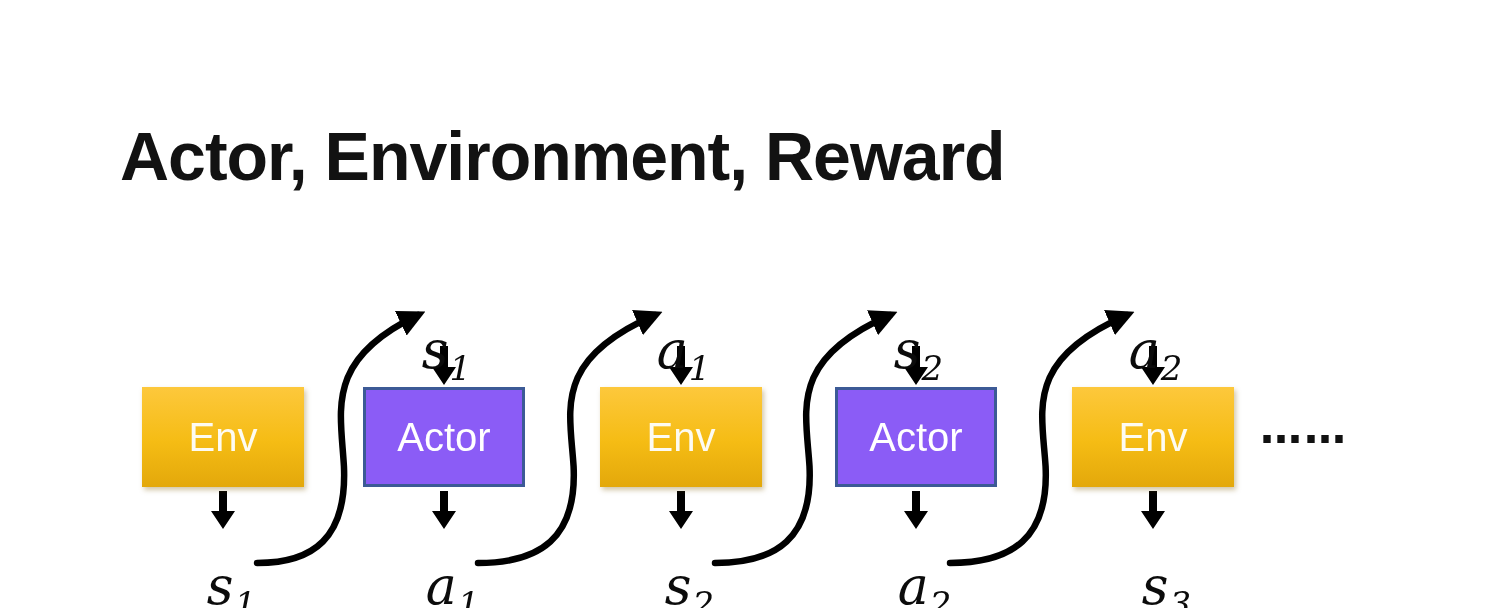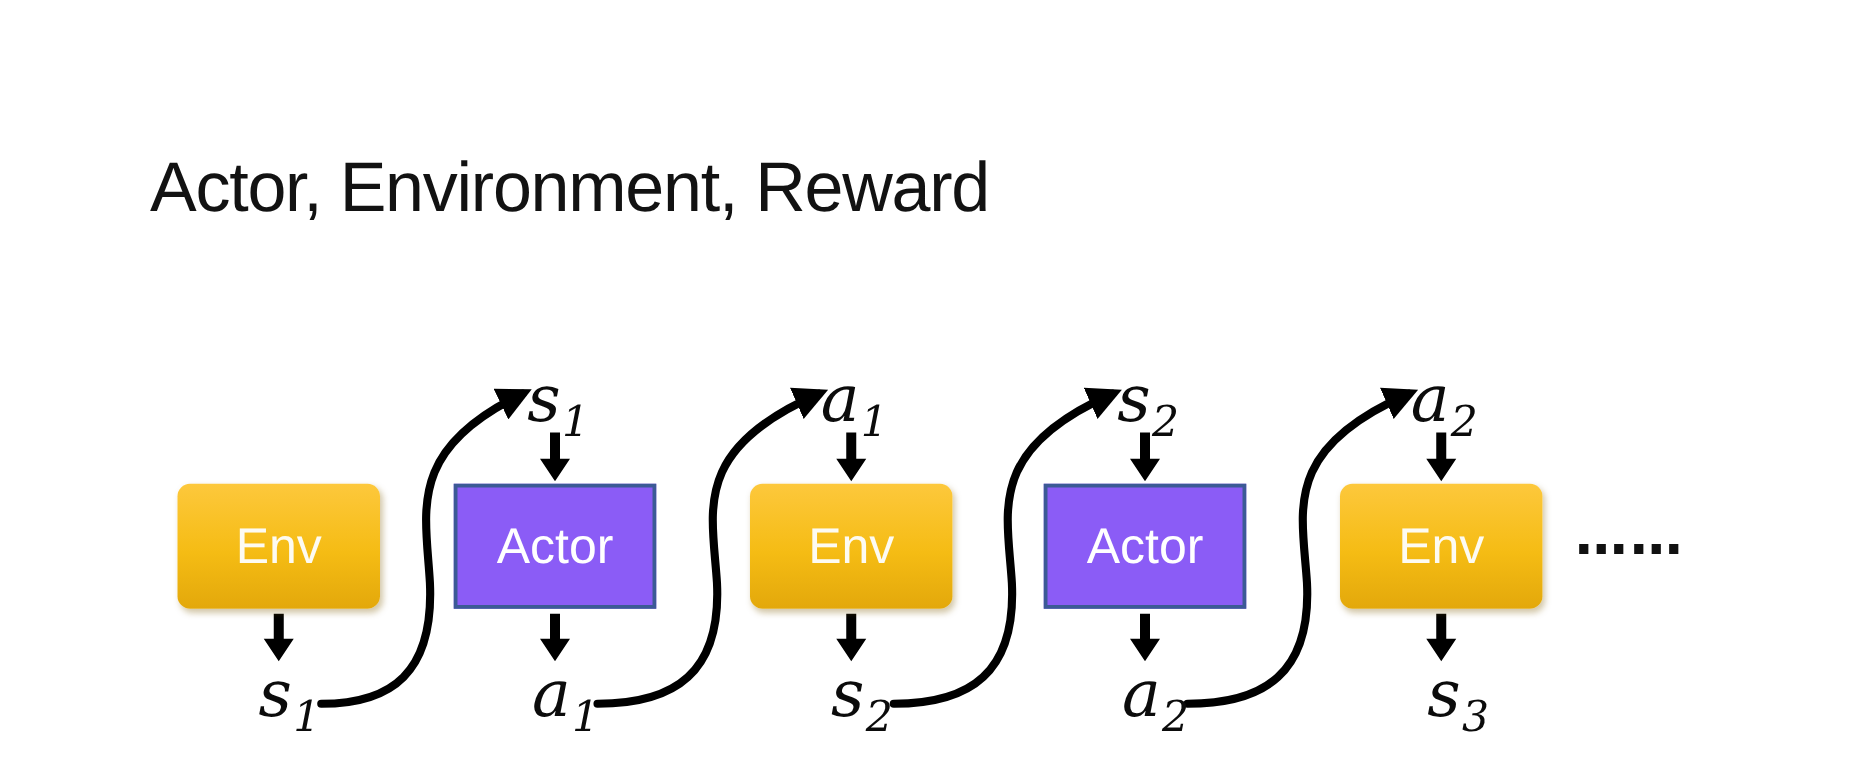--- a/index.html
+++ b/index.html
@@ -8,57 +8,58 @@
     width:1500px;height:608px;
     background:#ffffff;
     overflow:hidden;
     font-family:"Liberation Sans",sans-serif;
   }
   #title{
     position:absolute;
     left:120px;top:122px;
     margin:0;
     font-family:"Liberation Sans",sans-serif;
-    font-weight:400;
-    font-size:56px;
+    font-weight:700;
+    font-size:68px;
     letter-spacing:-1px;
     line-height:1;
     color:#121212;
     white-space:nowrap;
   }
   #arrow-layer{position:absolute;left:0;top:0;}
   .box{
     position:absolute;
     width:162px;height:100px;
     box-sizing:border-box;
     display:flex;align-items:center;justify-content:center;
     color:#ffffff;
     font-family:"Liberation Sans",sans-serif;
     font-size:40px;
     line-height:1;
     user-select:none;
   }
   .box.env{
     background:linear-gradient(180deg,#FDC83C 0%,#F5BC14 55%,#E3A80B 100%);
-    border-radius:10px;
+    border-radius:0;
     box-shadow:2px 3px 5px rgba(125,92,0,0.35);
     color:#FDFBF2;
   }
   .box.actor{
     background:#8b5cf6;
     border:3px solid #3C5A96;
   }
   .mlabel{
     position:absolute;
     transform:translateX(-50%);
     line-height:1;
     color:#0b0b0b;
     white-space:nowrap;
     font-family:"DejaVu Serif","Liberation Serif",serif;
     font-style:italic;
+    margin-top:30px;
   }
   .mlabel .lb{font-size:52px;}
   .mlabel .ls{font-size:34px;position:relative;top:12px;left:1px;}
   #ellipsis{
     position:absolute;
     left:1260px;top:408px;
     font-family:"DejaVu Sans",sans-serif;
     font-weight:900;
     font-size:42px;
     letter-spacing:2px;

